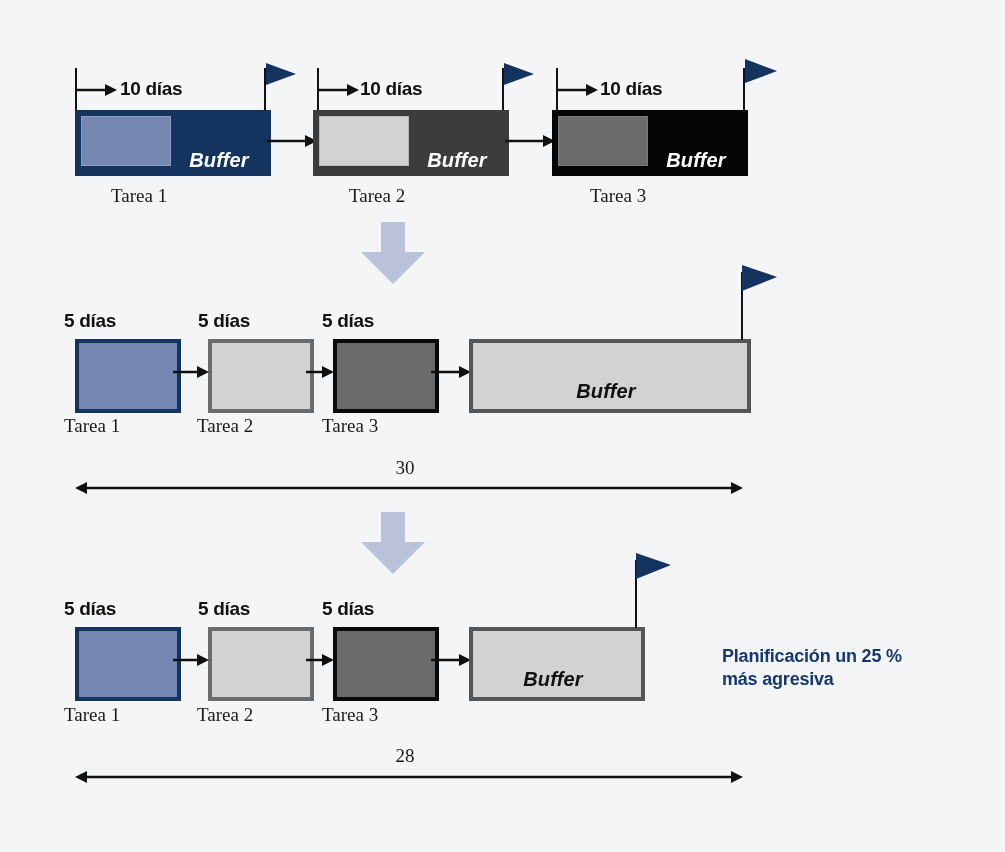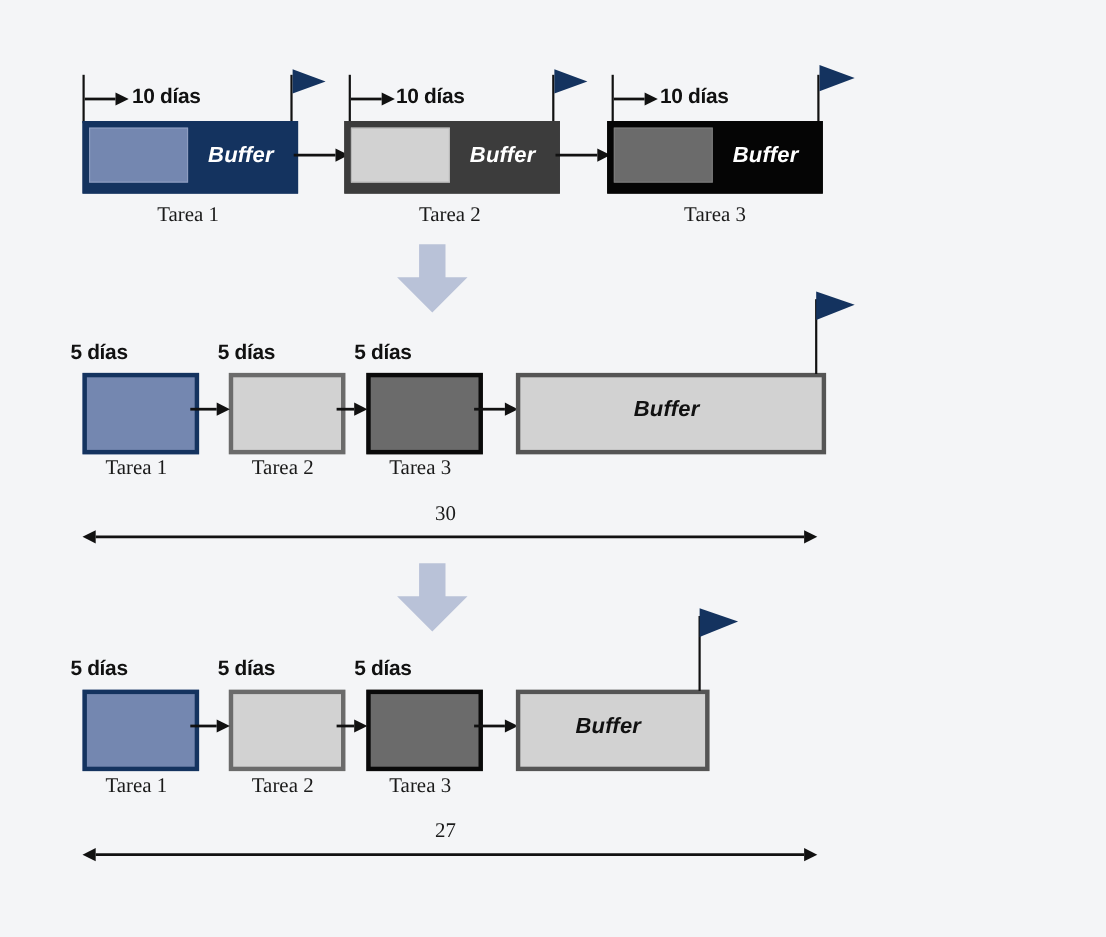--- a/index.html
+++ b/index.html
@@ -25,36 +25,37 @@
     color: #111111;
     letter-spacing: -0.3px;
     white-space: nowrap;
     text-align: left;
   }
   .task-label {
     font-family: "Liberation Serif", serif;
     font-size: 19px;
     color: #1a1a1a;
     white-space: nowrap;
-    text-align: center;
+    text-align: left;
   }
   .measure-label {
     font-family: Liberation Serif, serif;
     font-size: 19px;
     color: #1a1a1a;
     white-space: nowrap;
     text-align: center;
   }
   .buffer-text {
     font-family: "Liberation Sans", sans-serif;
     font-weight: bold;
     font-style: italic;
     font-size: 20px;
     letter-spacing: 0.2px;
     white-space: nowrap;
+    margin-top: 19px;
   }
   .buffer-text.on-dark { color: #ffffff; }
   .buffer-text.on-light { color: #111111; }
   .annotation {
     font-family: "Liberation Sans", sans-serif;
     font-weight: bold;
     font-size: 18px;
     line-height: 1.28;
     color: #17386d;
     white-space: pre-line;
@@ -219,21 +220,23 @@
 
   <div class="abs pole" style="left:635px; top:560px; height:68px;"></div>
   <svg class="abs" style="left:635px; top:552px;" width="42" height="30" viewBox="0 0 42 30">
     <polygon points="1,1 36,13 1,27" fill="#14335f"></polygon>
   </svg>
 
   <div class="abs task-label" style="left:64px; top:704px; width:120px;">Tarea 1</div>
   <div class="abs task-label" style="left:197px; top:704px; width:120px;">Tarea 2</div>
   <div class="abs task-label" style="left:322px; top:704px; width:120px;">Tarea 3</div>
 
-
-  <div class="abs measure-label" style="left:345px; top:745px; width:120px;">27</div>
+  <div class="abs annotation" style="left:722px; top:645px; width:250px;">Planificación un 25 %
+más agresiva</div>
+
+  <div class="abs measure-label" style="left:345px; top:745px; width:120px;">28</div>
   <svg class="abs" style="left:75px; top:769px;" width="668" height="16" viewBox="0 0 668 16">
     <line x1="12" y1="8" x2="656" y2="8" stroke="#111111" stroke-width="2.5"></line>
     <polygon points="12,2 0,8 12,14" fill="#111111"></polygon>
     <polygon points="656,2 668,8 656,14" fill="#111111"></polygon>
   </svg>
 
 </div>
 
 </body></html>

